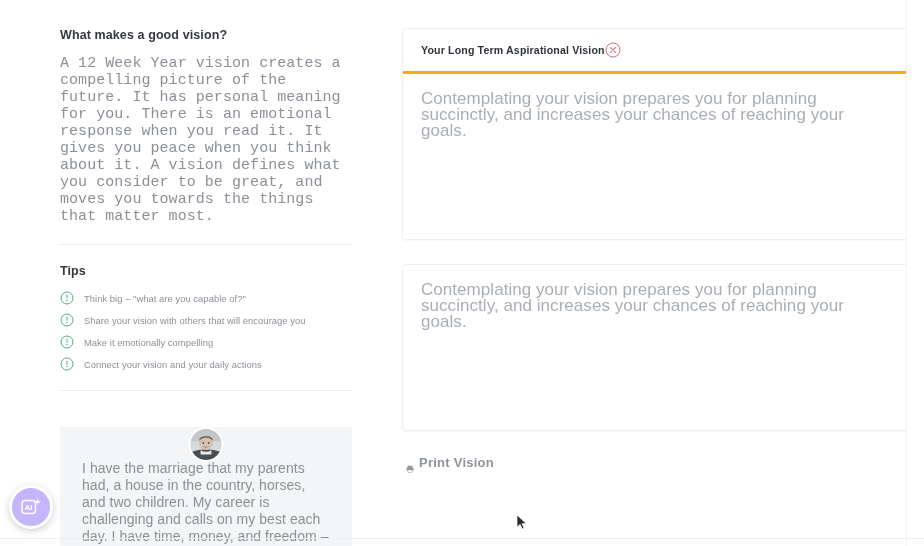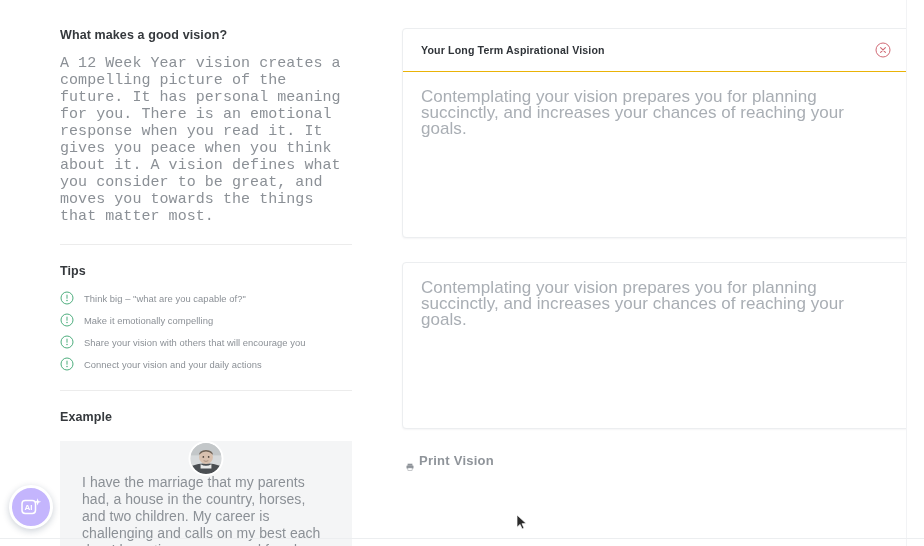--- a/index.html
+++ b/index.html
@@ -161,23 +161,22 @@
     border: 1px solid #eceef0;
     border-radius: 4px;
     box-shadow: 0 1px 2px rgba(22,30,40,.045);
     margin-bottom: 24px;
     overflow: hidden;
   }
 
   .card-head {
     display: flex;
     align-items: center;
-    justify-content: space-between;
     padding: 13px 18px 13px 18px;
-    border-bottom: 1px solid #eab308;
+    border-bottom: 3px solid #eab308;
   }
 
   .card-title {
     font-size: 10.6px;
     font-weight: bold;
     color: #303439;
     letter-spacing: .15px;
   }
 
   .card-close {
@@ -283,51 +282,50 @@
         </div>
 
         <div class="tip-row">
           <span class="tip-icon">
             <svg viewBox="0 0 14 14" xmlns="http://www.w3.org/2000/svg">
               <circle cx="7" cy="7" r="6" fill="none" stroke="#4eae7e" stroke-width="1"></circle>
               <rect x="6.5" y="3.6" width="1" height="4.2" rx=".5" fill="#4eae7e"></rect>
               <circle cx="7" cy="9.6" r=".75" fill="#4eae7e"></circle>
             </svg>
           </span>
-          <span class="tip-text">Make it emotionally compelling</span>
+          <span class="tip-text">Share your vision with others that will encourage you</span>
         </div>
 
         <div class="tip-row">
           <span class="tip-icon">
             <svg viewBox="0 0 14 14" xmlns="http://www.w3.org/2000/svg">
               <circle cx="7" cy="7" r="6" fill="none" stroke="#4eae7e" stroke-width="1"></circle>
               <rect x="6.5" y="3.6" width="1" height="4.2" rx=".5" fill="#4eae7e"></rect>
               <circle cx="7" cy="9.6" r=".75" fill="#4eae7e"></circle>
             </svg>
           </span>
-          <span class="tip-text">Share your vision with others that will encourage you</span>
+          <span class="tip-text">Make it emotionally compelling</span>
         </div>
 
         <div class="tip-row">
           <span class="tip-icon">
             <svg viewBox="0 0 14 14" xmlns="http://www.w3.org/2000/svg">
               <circle cx="7" cy="7" r="6" fill="none" stroke="#4eae7e" stroke-width="1"></circle>
               <rect x="6.5" y="3.6" width="1" height="4.2" rx=".5" fill="#4eae7e"></rect>
               <circle cx="7" cy="9.6" r=".75" fill="#4eae7e"></circle>
             </svg>
           </span>
           <span class="tip-text">Connect your vision and your daily actions</span>
         </div>
 
       </div>
 
       <div class="divider"></div>
       <div class="section-gap"></div>
 
-      <div class="side-heading">Example</div>
 
       <div class="example-block">
 
         <div class="example-avatar">
           <svg viewBox="0 0 40 40" xmlns="http://www.w3.org/2000/svg">
             <defs>
               <clipPath id="avclip">
                   <circle cx="20" cy="20" r="20"></circle>
                 </clipPath>
             </defs>

